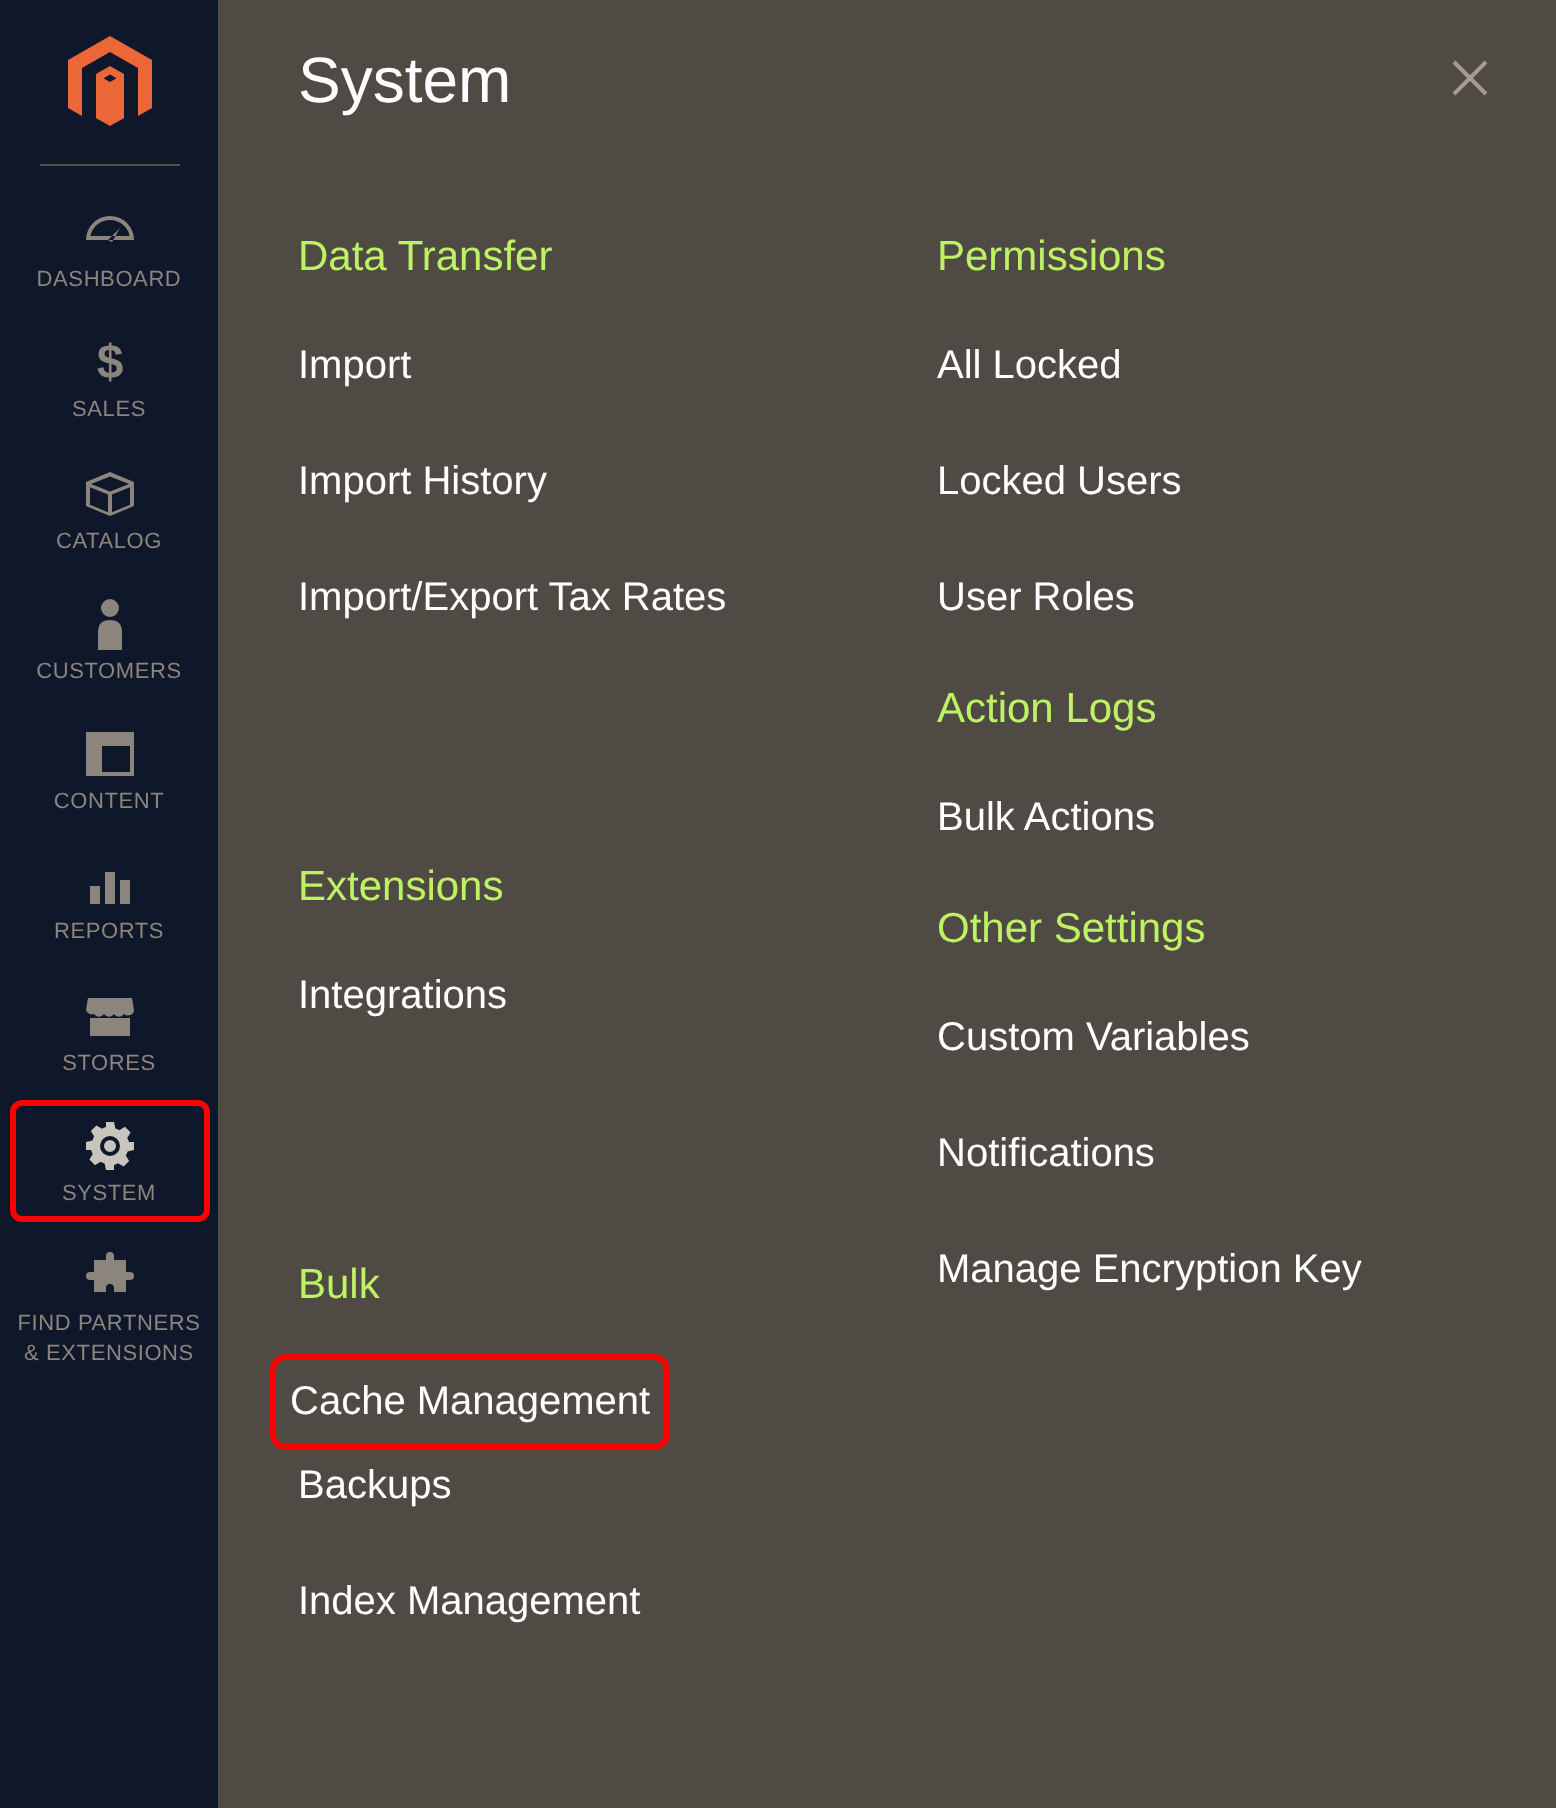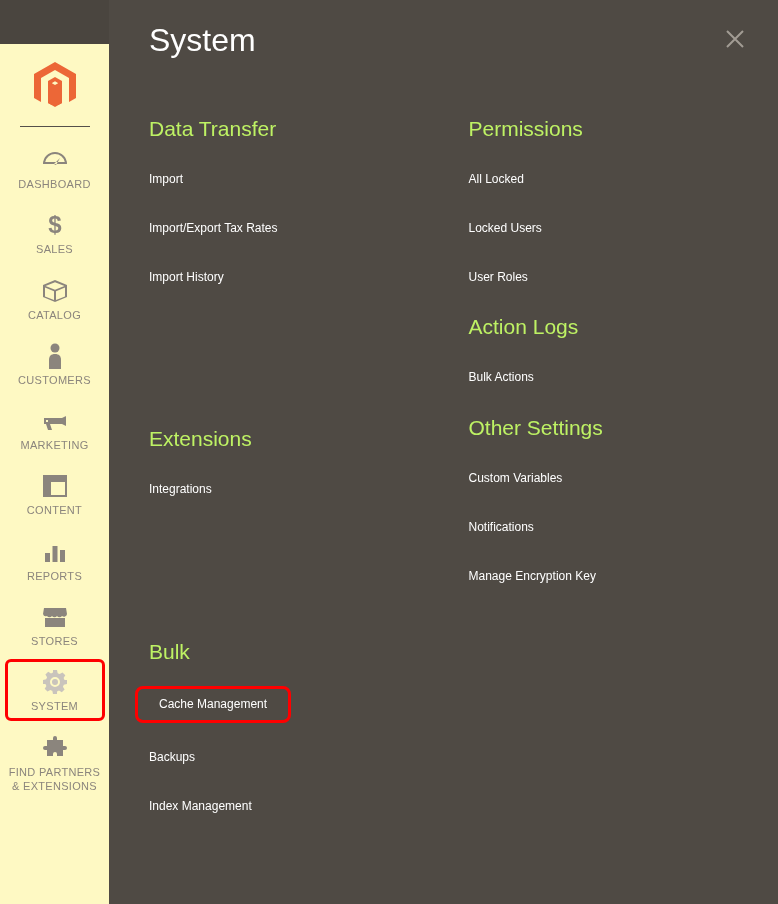--- a/index.html
+++ b/index.html
@@ -6,26 +6,25 @@
     body {
       font-family: -apple-system, BlinkMacSystemFont, 'Segoe UI', Helvetica, Arial, sans-serif;
       background: #4a453f;
       width: 778px;
       height: 904px;
       overflow: hidden;
       display: flex;
     }
     .sidebar {
       width: 109px;
-      background: #fef9c3;
+      background: #0f172a;
       display: flex;
       flex-direction: column;
       align-items: center;
       flex-shrink: 0;
-      margin-top: 44px;
     }
     .logo {
       padding: 18px 0 12px 0;
     }
     .logo svg { display: block; }
     .divider {
       width: 70px;
       height: 1px;
       background: #55504a;
       margin: 4px 0 8px 0;
@@ -93,36 +92,36 @@
       gap: 40px;
     }
     .col { flex: 1; }
     .section-heading {
       font-size: 21px;
       color: #bef264;
       font-weight: 400;
       margin-bottom: 28px;
       margin-top: 0;
     }
-    .section-heading.spaced { margin-top: 112px; }
+    .section-heading.spaced { margin-top: 89px; }
     .section-heading.spaced2 { }
     .menu-item {
-      font-size: 12px;
+      font-size: 20px;
       color: #ffffff;
       font-weight: 400;
       margin-bottom: 30px;
       cursor: pointer;
       display: inline-block;
       line-height: 1.4;
     }
     .menu-item.highlighted {
       position: relative;
-      padding: 10px 24px;
+      padding: 10px 10px;
       margin-left: -14px;
-      margin-bottom: 24px;
+      margin-bottom: 4px;
       margin-top: -6px;
     }
     .menu-item.highlighted::before {
       content: '';
       position: absolute;
       inset: 0;
       border: 3px solid #ff0000;
       border-radius: 8px;
       pointer-events: none;
     }
@@ -170,28 +169,20 @@
   <div class="nav-item dim">
     <span class="icon">
       <svg width="16" height="28" viewBox="0 0 16 28">
           <circle cx="8" cy="6" r="4.5" fill="#8b857d"></circle>
           <path fill="#8b857d" d="M8 12c-4 0-6 2-6 6v9h12v-9c0-4-2-6-6-6z"></path>
         </svg>
     </span>
     <span class="label">CUSTOMERS</span>
   </div>
 
-  <div class="nav-item dim">
-    <span class="icon">
-      <svg width="26" height="22" viewBox="0 0 26 22">
-          <path fill="#8b857d" d="M24 2v14l-4-2H8l2 6H6l-2-6H2V8h18l4-2zM4 10v2h2v-2z"></path>
-        </svg>
-    </span>
-    <span class="label">MARKETING</span>
-  </div>
 
   <div class="nav-item dim">
     <span class="icon">
       <svg width="24" height="22" viewBox="0 0 24 22">
           <rect x="1" y="1" width="22" height="20" fill="none" stroke="#8b857d" stroke-width="2"></rect>
           <rect x="1" y="1" width="22" height="6" fill="#8b857d"></rect>
           <rect x="1" y="7" width="7" height="14" fill="#8b857d"></rect>
         </svg>
     </span>
     <span class="label">CONTENT</span>
@@ -242,22 +233,22 @@
   <div class="close-btn">
     <svg width="22" height="22" viewBox="0 0 22 22">
         <path stroke="#a29c94" stroke-width="2" fill="none" d="M3 3l16 16M19 3L3 19"></path>
       </svg>
   </div>
 
   <div class="columns">
     <div class="col">
       <div class="section-heading">Data Transfer</div>
       <div><a class="menu-item">Import</a></div>
+      <div><a class="menu-item">Import History</a></div>
       <div><a class="menu-item">Import/Export Tax Rates</a></div>
-      <div><a class="menu-item">Import History</a></div>
 
       <div class="section-heading spaced">Extensions</div>
       <div><a class="menu-item">Integrations</a></div>
 
       <div class="section-heading spaced">Bulk</div>
       <div><a class="menu-item highlighted">Cache Management</a></div>
       <div><a class="menu-item">Backups</a></div>
       <div><a class="menu-item">Index Management</a></div>
 
     </div>

